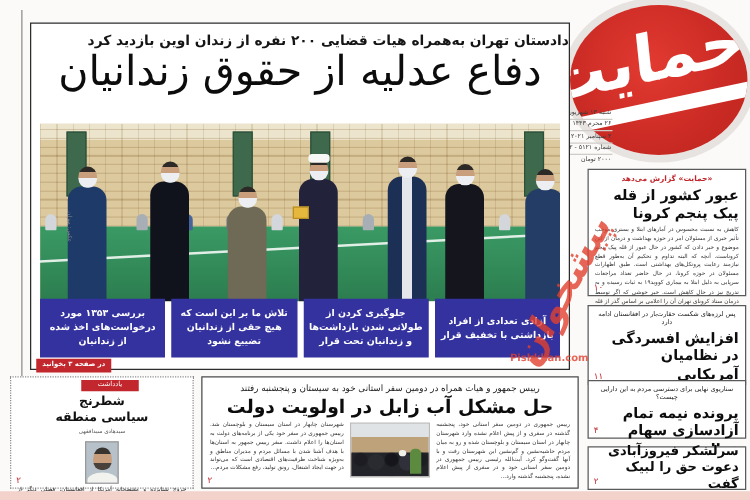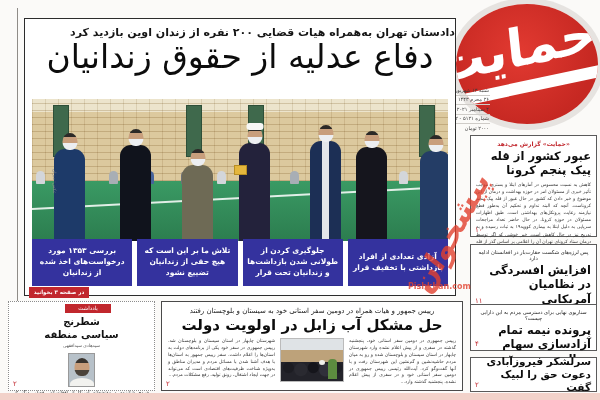--- a/index.html
+++ b/index.html
@@ -195,21 +195,21 @@
 سیاسی منطقه</span>
         <div class="byline">سیدهادی سیدافقهی</div>
       </div>
       <div class="portrait"></div>
     </div>
     <div class="nbody">خروج شتابزده و مفتضحانه آمریکا از افغانستان، فصلی دیگر از شکست‌های تاریخی کاخ سفید در جهان به‌ویژه در غرب آسیا را رقم زد. برخی این خروج را «خودبسندگی» طراز نام‌گذاری کرده‌اند و همچنین «وایریک و کانالا» مشاور ارشد سه رئیس‌جمهور آمریکا از بحران نیافرینی...</div>
     <div class="pagenum">۲</div>
   </div>
 
   <div id="trip">
-    <div class="tk">رییس جمهور و هیات همراه در دومین سفر استانی خود به سیستان و بلوچستان رفتند</div>
+    <div class="tk">رییس جمهور و هیات همراه در دومین سفر استانی خود به سیستان و پنجشنبه رفتند</div>
     <div class="th">حل مشکل آب زابل در اولویت دولت</div>
     <div class="cols">
       <div class="tcol">رییس جمهوری در دومین سفر استانی خود، پنجشنبه گذشته در سفری و از پیش اعلام نشده وارد شهرستان چابهار در استان سیستان و بلوچستان شده و رو به میان مردم حاشیه‌نشین و گم‌نشین این شهرستان رفت و با آنها گفت‌وگو کرد. آیت‌الله رئیسی رییس جمهوری در دومین سفر استانی خود و در سفری از پیش اعلام نشده، پنجشنبه گذشته وارد...</div>
       <div id="desert">
         <div class="crowd"></div>
         <div class="green-figure"></div>
         <div class="turban-dot"></div>
       </div>
       <div class="tcol">شهرستان چابهار در استان سیستان و بلوچستان شد. رییس جمهوری در سفر خود یکی از برنامه‌های دولت به استان‌ها را اعلام داشت. سفر رییس جمهور به استان‌ها با هدف آشنا شدن با مسائل مردم و مدیران مناطق و به‌ویژه شناخت ظرفیت‌های اقتصادی است که می‌تواند در جهت ایجاد اشتغال، رونق تولید، رفع مشکلات مردم...</div>
     </div>

